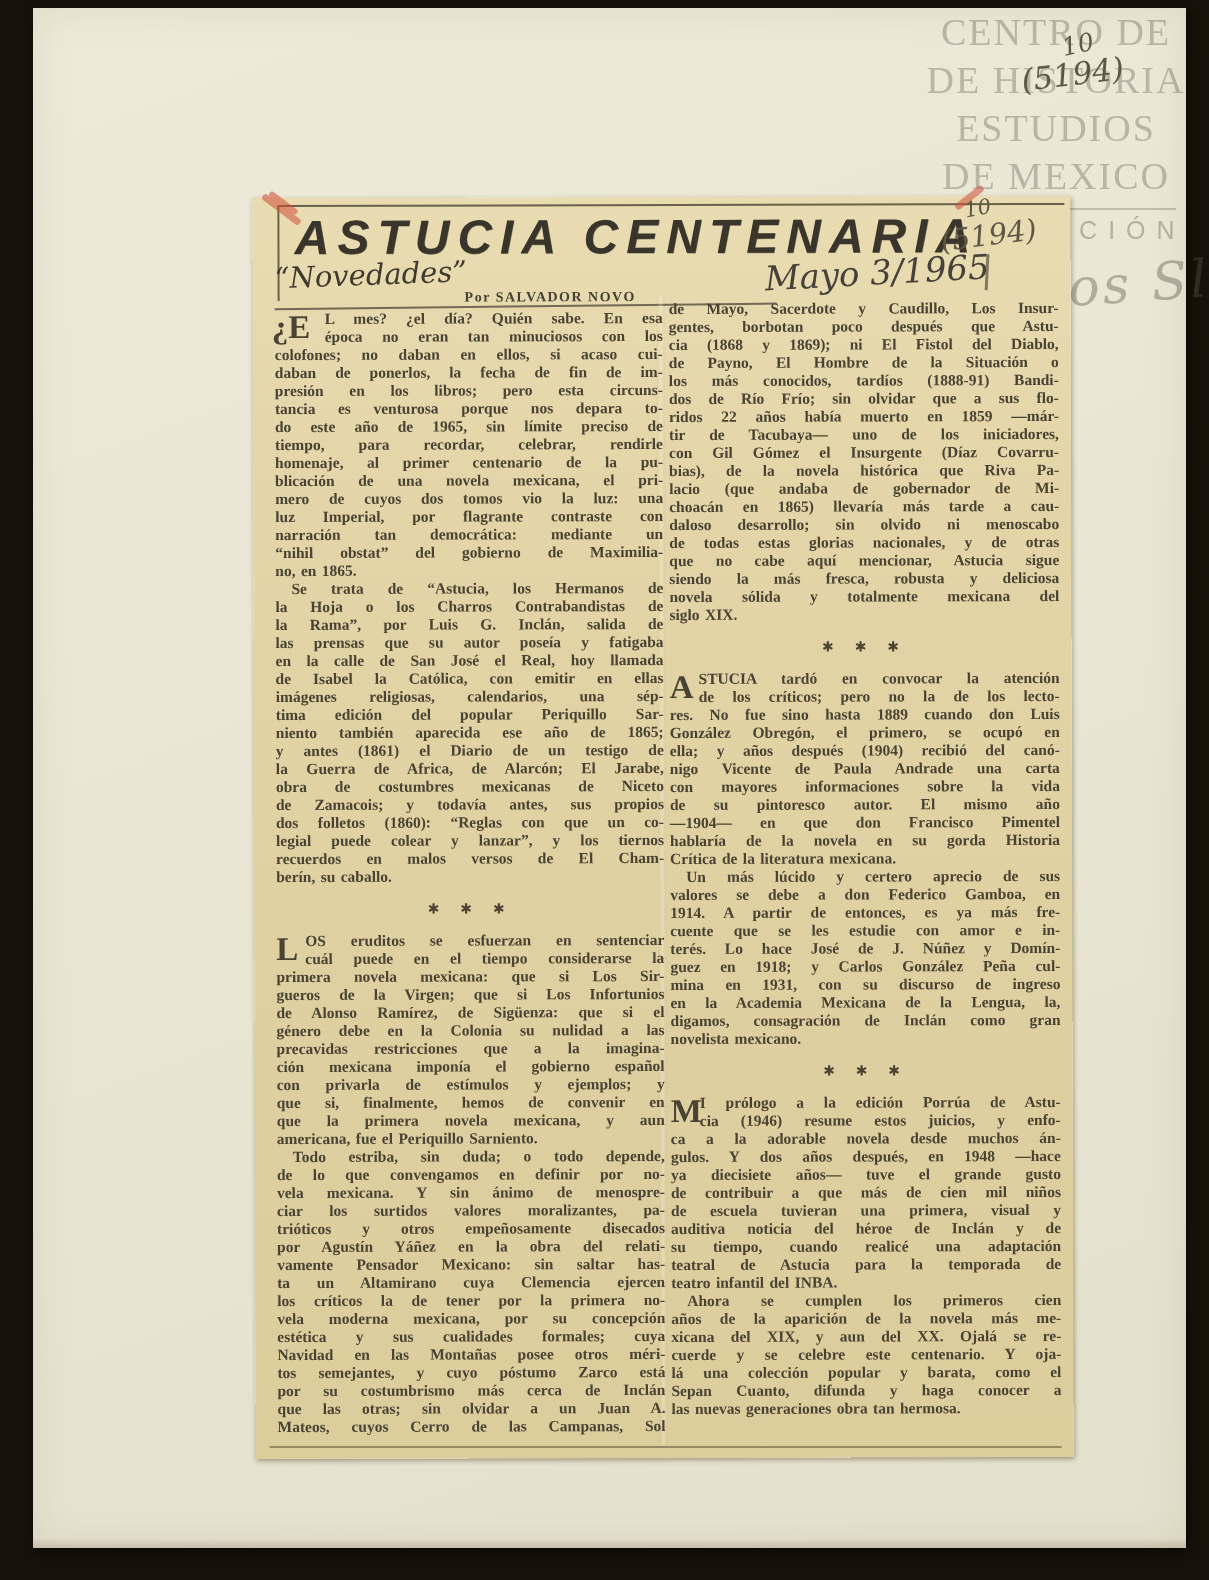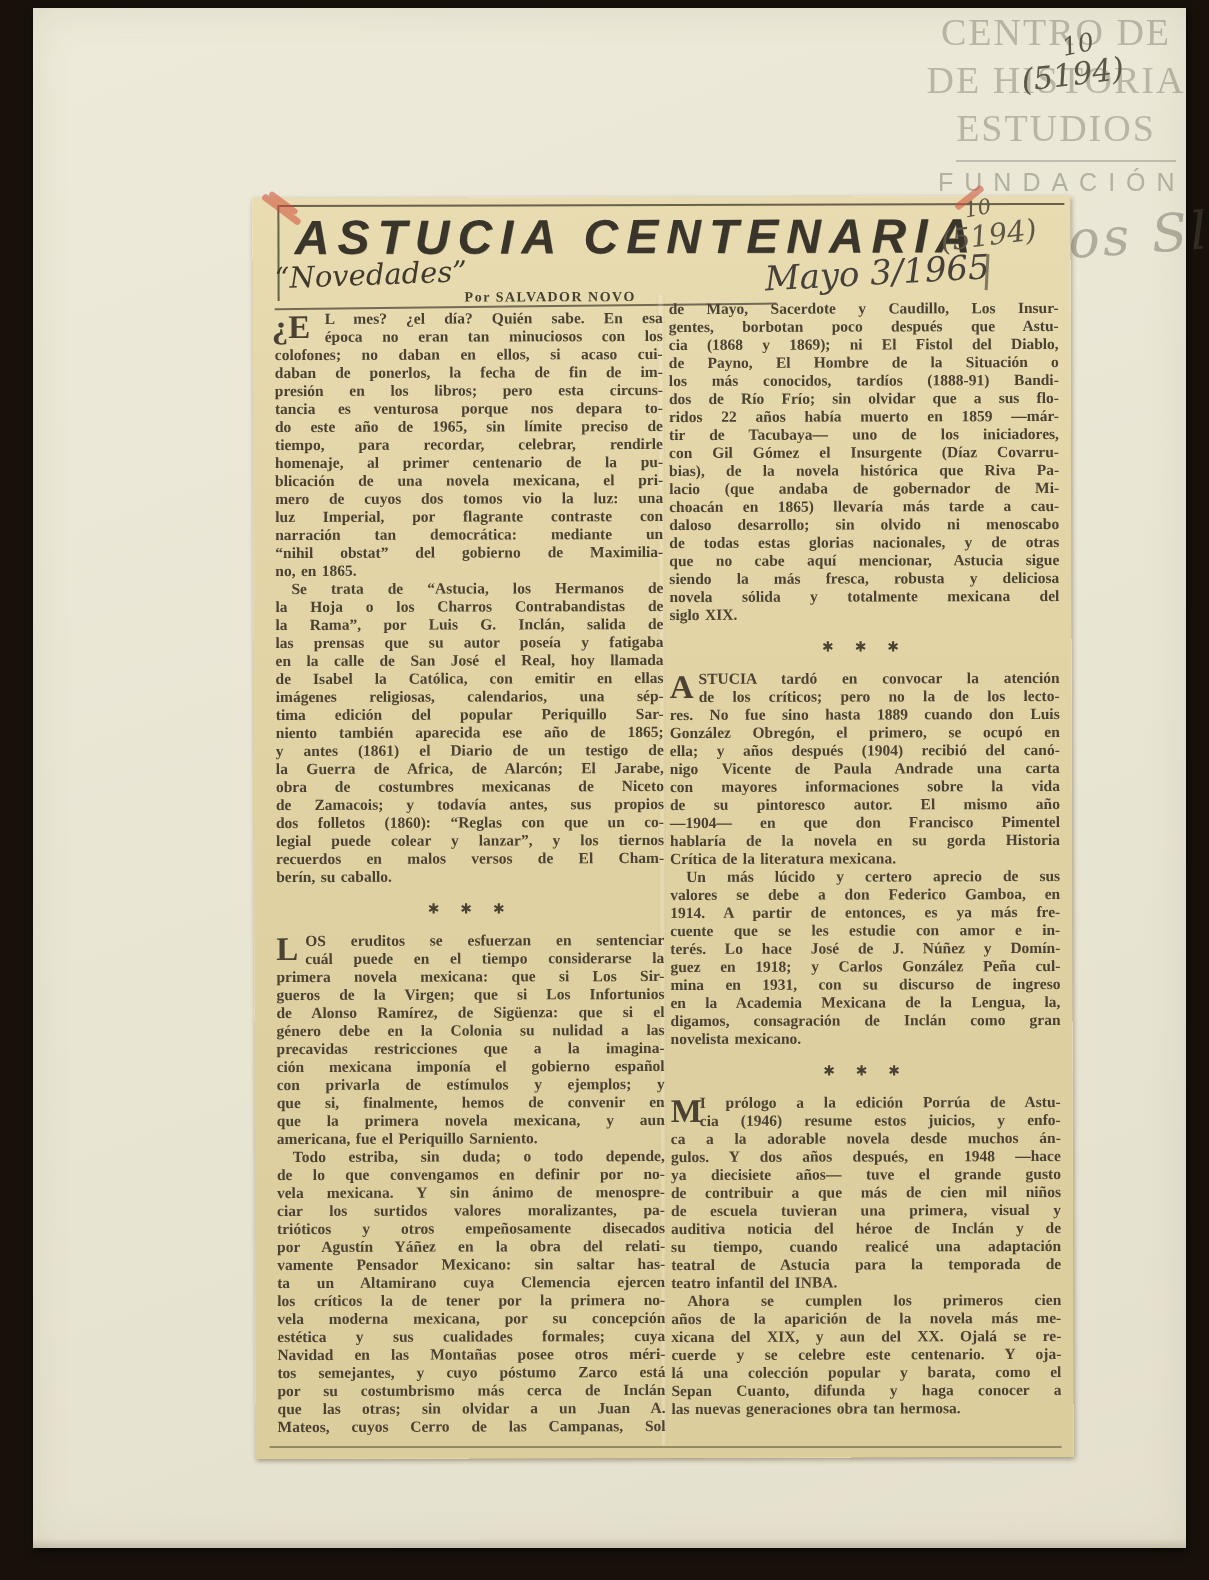--- a/index.html
+++ b/index.html
@@ -81,20 +81,21 @@
 </head>
 <body>
 
 <div class="page">
   <div class="paper">
 
     <div class="watermark">
       <div class="wm-line">CENTRO DE</div>
       <div class="wm-line">DE HISTORIA</div>
       <div class="wm-line">ESTUDIOS</div>
+      <div class="wm-line">DE MEXICO</div>
       <div class="wm-divider"></div>
       <div class="wm-foundation">FUNDACIÓN</div>
       <div class="wm-signature">Carlos Slim</div>
     </div>
 
     <div class="hand top-num">10</div>
     <div class="hand top-code">(5194)</div>
 
     <div class="clipping">
       <div class="rule-top"></div>

